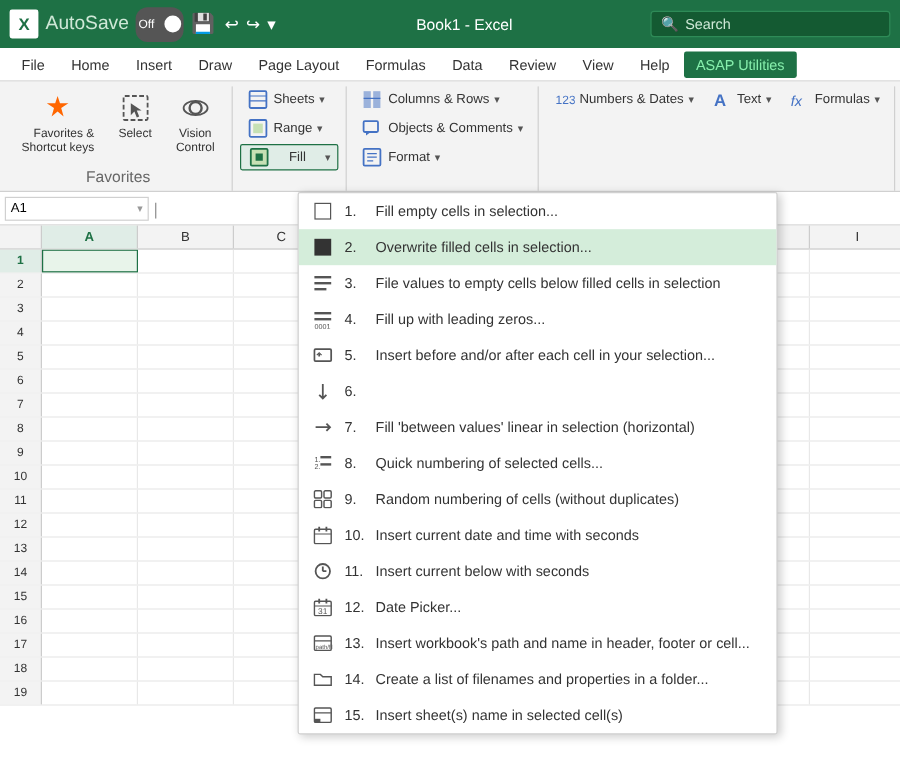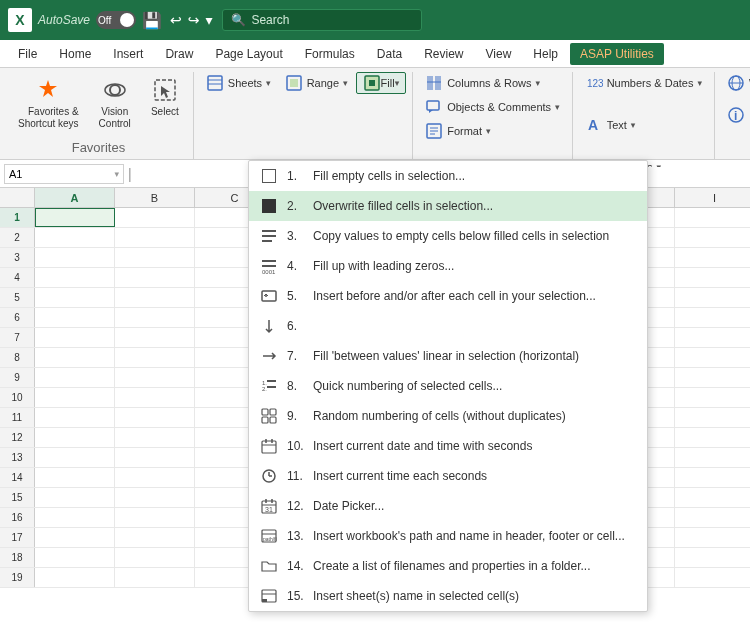--- a/index.html
+++ b/index.html
@@ -11,23 +11,23 @@
       height: 40px;
       display: flex;
       align-items: center;
       padding: 0 8px;
       gap: 8px;
       color: white;
     }
     .title-bar-left { display: flex; align-items: center; gap: 6px; }
     .excel-logo { width: 24px; height: 24px; background: #fff; border-radius: 2px; display: flex; align-items: center; justify-content: center; }
     .excel-logo-inner { color: #1e7145; font-weight: bold; font-size: 14px; }
-    .autosave-label { color: #cfe8d7; font-size: 12px; font-style: italic; }
+    .autosave-label { color: #cfe8d7; font-size: 16px; }
     .toggle-switch {
-      background: #555; border-radius: 10px; width: 40px; height: 18px;
+      background: #555; border-radius: 10px; width: 40px; height: 29px;
       display: flex; align-items: center; padding: 2px;
     }
     .toggle-knob { width: 14px; height: 14px; background: white; border-radius: 50%; margin-left: auto; }
     .title-bar-center {
       flex: 1; text-align: center; color: white; font-size: 13px;
     }
     .title-bar-right { display: flex; align-items: center; gap: 4px; }
     .search-box {
       background: #145a32; border: 1px solid #2e8b57; border-radius: 3px;
       padding: 3px 8px; display: flex; align-items: center; gap: 5px;
@@ -40,21 +40,21 @@
 
     
     .menu-bar {
       background: #fff; border-bottom: 1px solid #d0d0d0;
       height: 28px; display: flex; align-items: center; padding: 12px 8px;
       gap: 2px;
     }
     .menu-item {
       padding: 4px 10px; font-size: 12px; cursor: pointer; border-radius: 2px; color: #333;
     }
-    .menu-item.active { background: #1e7145; color: #fdba74; }
+    .menu-item.active { background: #1e7145; color: #86efac; }
 
     
     .ribbon {
       background: #f3f3f3; border-bottom: 1px solid #d0d0d0;
       height: 92px; display: flex; align-items: stretch; padding: 4px 4px 0 4px;
       gap: 0;
     }
     .ribbon-group {
       display: flex; flex-direction: column; align-items: flex-start;
       border-right: 1px solid #d0d0d0; padding: 0 6px 4px 6px;
@@ -78,21 +78,21 @@
     .ribbon-btn-small {
       display: flex; align-items: center; gap: 4px;
       padding: 2px 6px; cursor: pointer; border-radius: 2px;
       font-size: 11px; color: #333; height: 22px;
     }
     .dropdown-arrow { font-size: 9px; color: #555; }
 
     
     .ribbon-btn-fill-active {
       background: #e0ede7; border: 1px solid #1e7145;
-      display: flex; align-items: center; gap: 0;
+      display: flex; align-items: center; gap: 16px;
       padding: 2px 6px; cursor: pointer; border-radius: 2px;
       font-size: 11px; color: #333; height: 22px;
     }
 
     
     .formula-bar {
       height: 28px; display: flex; align-items: center;
       border-bottom: 1px solid #d0d0d0; background: #fff;
       padding: 0 4px; gap: 4px;
     }
@@ -170,20 +170,21 @@
       <span style="color:white;font-size:10px;margin-right:2px">Off</span>
       <div class="toggle-knob"></div>
     </div>
     <span class="save-icon">💾</span>
     <div class="undo-redo">
       <span class="icon-btn">↩</span>
       <span class="icon-btn">↪</span>
       <span class="icon-btn">▾</span>
     </div>
   </div>
+  <div class="title-bar-center">Book1 - Excel</div>
   <div class="title-bar-right">
     <div class="search-box">
       <span class="search-icon">🔍</span>
       <span style="font-size:12px;color:#cfe8d7;">Search</span>
     </div>
   </div>
 </div>
 
 <div class="menu-bar">
   <span class="menu-item">File</span>
@@ -207,41 +208,41 @@
         <div class="icon-img">
           <svg width="28" height="28" viewBox="0 0 28 28">
             <path d="M14 4 L16 10 L23 10 L17 14 L19 21 L14 17 L9 21 L11 14 L5 10 L12 10 Z" fill="#ff6600"></path>
           </svg>
         </div>
         <span style="font-size:10px;text-align:right;line-height:1.2">Favorites &amp;<br>Shortcut keys</span>
       </div>
       <div class="ribbon-btn-large">
         <div class="icon-img">
           <svg width="28" height="28" viewBox="0 0 28 28">
+            <rect x="4" y="4" width="20" height="20" rx="1" fill="none" stroke="#555" stroke-width="1.5" stroke-dasharray="4,2"></rect>
+            <path d="M10 10 L10 20 L13 17 L15 22 L17 21 L15 16 L19 16 Z" fill="#555"></path>
+          </svg>
+        </div>
+        <span style="font-size:10px;text-align:center">Select</span>
+      </div>
+      <div class="ribbon-btn-large">
+        <div class="icon-img">
+          <svg width="28" height="28" viewBox="0 0 28 28">
             <circle cx="14" cy="14" r="5" fill="none" stroke="#555" stroke-width="2"></circle>
             <ellipse cx="14" cy="14" rx="10" ry="6" fill="none" stroke="#555" stroke-width="1.5"></ellipse>
           </svg>
         </div>
         <span style="font-size:10px;text-align:center;line-height:1.2">Vision<br>Control</span>
       </div>
-      <div class="ribbon-btn-large">
-        <div class="icon-img">
-          <svg width="28" height="28" viewBox="0 0 28 28">
-            <rect x="4" y="4" width="20" height="20" rx="1" fill="none" stroke="#555" stroke-width="1.5" stroke-dasharray="4,2"></rect>
-            <path d="M10 10 L10 20 L13 17 L15 22 L17 21 L15 16 L19 16 Z" fill="#555"></path>
-          </svg>
-        </div>
-        <span style="font-size:10px;text-align:center">Select</span>
-      </div>
     </div>
     <div class="ribbon-group-label">Favorites</div>
   </div>
 
   <div class="ribbon-group">
-    <div class="ribbon-group-content" style="flex-direction:row;gap:2px;">
+    <div class="ribbon-group-content" style="flex-direction:column;gap:2px;">
       <div class="ribbon-btn-small">
         <svg class="svg-icon" viewBox="0 0 18 18">
           <rect x="2" y="2" width="14" height="14" rx="1" fill="none" stroke="#4472c4" stroke-width="1.5"></rect>
           <line x1="2" y1="6" x2="16" y2="6" stroke="#4472c4" stroke-width="1"></line>
           <line x1="2" y1="10" x2="16" y2="10" stroke="#4472c4" stroke-width="1"></line>
         </svg>
         <span>Sheets</span>
         <span class="dropdown-arrow">▾</span>
       </div>
       <div class="ribbon-btn-small">
@@ -289,21 +290,21 @@
           <line x1="5" y1="9" x2="13" y2="9" stroke="#4472c4" stroke-width="1"></line>
           <line x1="5" y1="12" x2="10" y2="12" stroke="#4472c4" stroke-width="1"></line>
         </svg>
         <span>Format</span>
         <span class="dropdown-arrow">▾</span>
       </div>
     </div>
   </div>
 
   <div class="ribbon-group">
-    <div class="ribbon-group-content" style="flex-direction:column;gap:20px;">
+    <div class="ribbon-group-content" style="flex-direction:row;gap:2px;">
       <div class="ribbon-btn-small">
         <svg class="svg-icon" viewBox="0 0 18 18">
           <text x="2" y="13" font-size="10" fill="#4472c4">123</text>
         </svg>
         <span>Numbers &amp; Dates</span>
         <span class="dropdown-arrow">▾</span>
       </div>
       <div class="ribbon-btn-small">
         <svg class="svg-icon" viewBox="0 0 18 18">
           <text x="3" y="14" font-size="14" fill="#4472c4" font-weight="bold">A</text>
@@ -622,21 +623,21 @@
 
   <div class="dropdown-item">
     <div class="d-icon">
       <svg width="16" height="16" viewBox="0 0 16 16">
           <rect x="1" y="2" width="14" height="2" fill="#555"></rect>
           <rect x="1" y="7" width="14" height="2" fill="#555"></rect>
           <rect x="1" y="12" width="10" height="2" fill="#555"></rect>
         </svg>
     </div>
     <span class="d-num">3.</span>
-    <span>Copy values to empty cells below filled cells in selection</span>
+    <span>File values to empty cells below filled cells in selection</span>
   </div>
 
   <div class="dropdown-item">
     <div class="d-icon">
       <svg width="16" height="16" viewBox="0 0 16 16">
           <rect x="1" y="2" width="14" height="2" fill="#555"></rect>
           <rect x="1" y="7" width="14" height="2" fill="#555"></rect>
           <text x="1" y="16" font-size="6" fill="#555">0001</text>
         </svg>
     </div>
@@ -716,21 +717,21 @@
 
   <div class="dropdown-item">
     <div class="d-icon">
       <svg width="16" height="16" viewBox="0 0 16 16">
           <circle cx="8" cy="8" r="6" fill="none" stroke="#555" stroke-width="1.5"></circle>
           <line x1="8" y1="8" x2="8" y2="4" stroke="#555" stroke-width="1.5"></line>
           <line x1="8" y1="8" x2="11" y2="8" stroke="#555" stroke-width="1.5"></line>
         </svg>
     </div>
     <span class="d-num">11.</span>
-    <span>Insert current time each seconds</span>
+    <span>Insert current below with seconds</span>
   </div>
 
   <div class="dropdown-item">
     <div class="d-icon">
       <svg width="16" height="16" viewBox="0 0 16 16">
           <rect x="1" y="3" width="14" height="12" rx="1" fill="none" stroke="#555" stroke-width="1.2"></rect>
           <line x1="1" y1="7" x2="15" y2="7" stroke="#555" stroke-width="1"></line>
           <line x1="5" y1="1" x2="5" y2="5" stroke="#555" stroke-width="1.5"></line>
           <line x1="11" y1="1" x2="11" y2="5" stroke="#555" stroke-width="1.5"></line>
           <text x="4" y="14" font-size="7" fill="#555">31</text>

